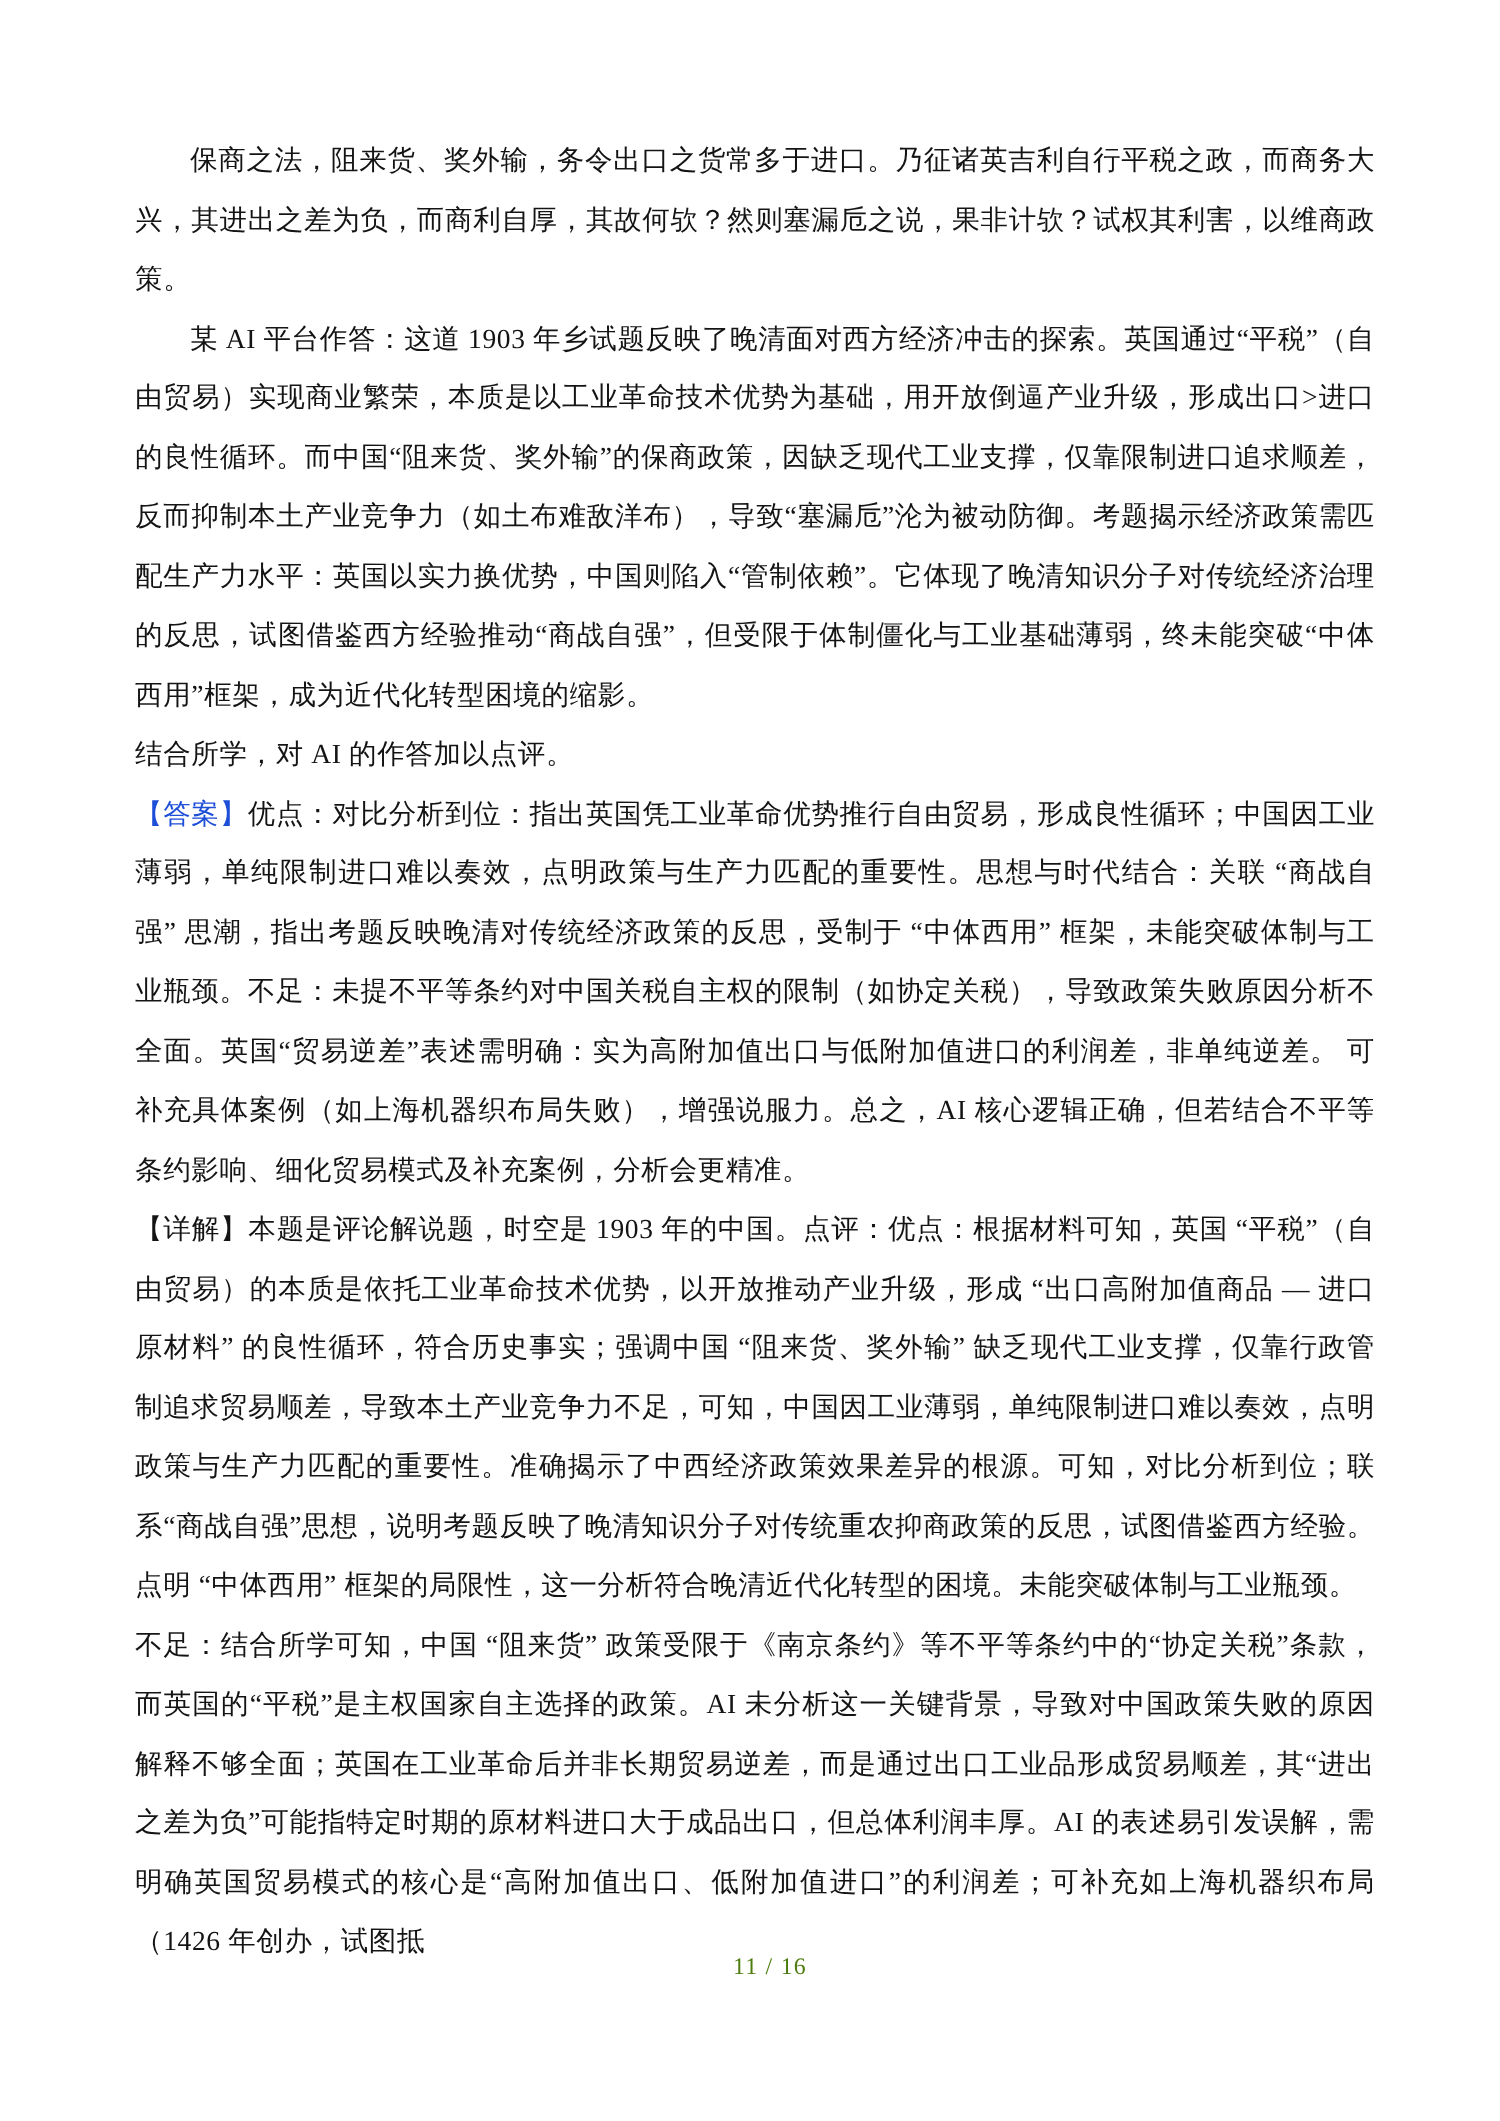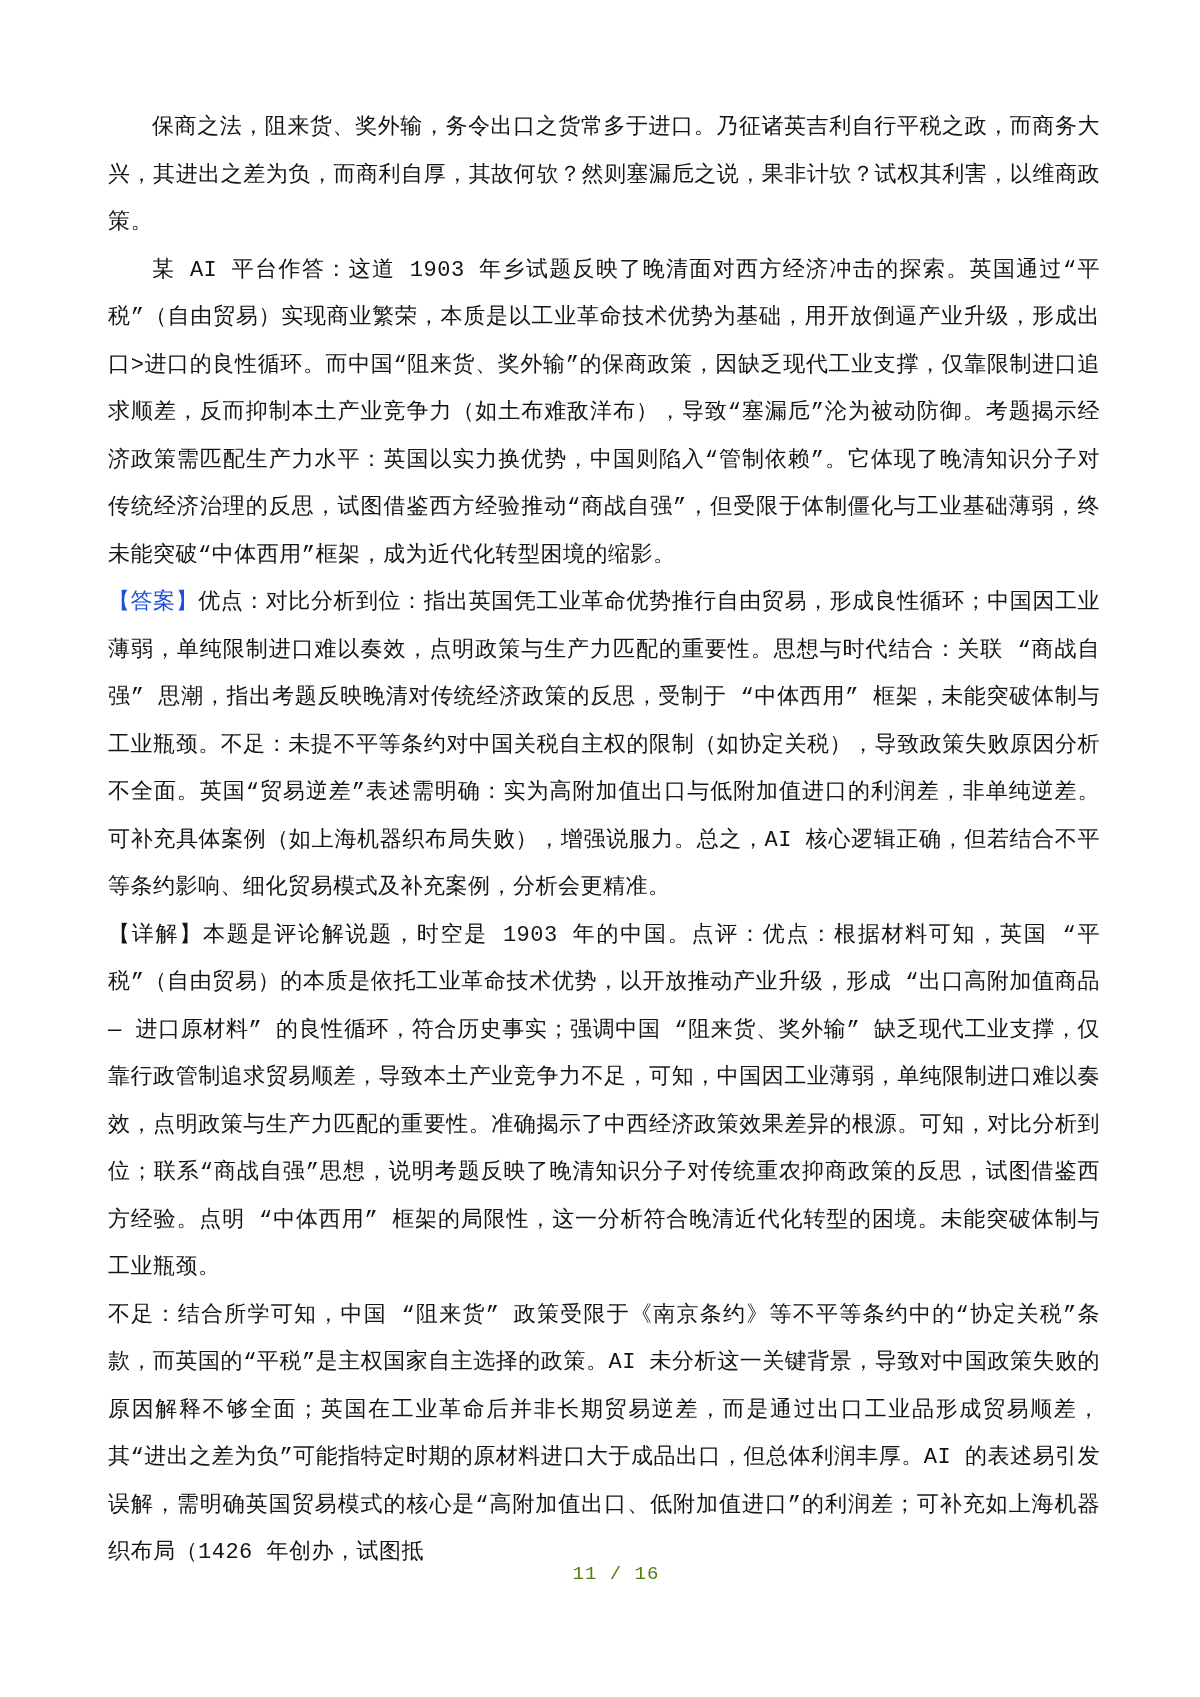--- a/index.html
+++ b/index.html
@@ -6,21 +6,21 @@
     margin: 0;
     padding: 0;
     background: #ffffff;
   }
   .page {
     position: relative;
     width: 1200px;
     height: 1697px;
     margin: 0 auto;
     background: #ffffff;
-    font-family: Liberation Mono, monospace;
+    font-family: Liberation Serif, serif;
     color: #141414;
     overflow: hidden;
   }
   .content {
     position: absolute;
     left: 108px;
     top: 104px;
     width: 992px;
     font-size: 22px;
     line-height: 47.5px;
@@ -53,20 +53,21 @@
 <body>
 
 <div class="page">
 
   <div class="content">
 
     <p class="indent">保商之法，阻来货、奖外输，务令出口之货常多于进口。乃征诸英吉利自行平税之政，而商务大兴，其进出之差为负，而商利自厚，其故何欤？然则塞漏卮之说，果非计欤？试权其利害，以维商政策。</p>
 
     <p class="indent">某 AI 平台作答：这道 1903 年乡试题反映了晚清面对西方经济冲击的探索。英国通过“平税”（自由贸易）实现商业繁荣，本质是以工业革命技术优势为基础，用开放倒逼产业升级，形成出口&gt;进口的良性循环。而中国“阻来货、奖外输”的保商政策，因缺乏现代工业支撑，仅靠限制进口追求顺差，反而抑制本土产业竞争力（如土布难敌洋布），导致“塞漏卮”沦为被动防御。考题揭示经济政策需匹配生产力水平：英国以实力换优势，中国则陷入“管制依赖”。它体现了晚清知识分子对传统经济治理的反思，试图借鉴西方经验推动“商战自强”，但受限于体制僵化与工业基础薄弱，终未能突破“中体西用”框架，成为近代化转型困境的缩影。</p>
 
+    <p>结合所学，对 AI 的作答加以点评。</p>
 
     <p><span class="blue-label">【答案】</span><span>优点：对比分析到位：指出英国凭工业革命优势推行自由贸易，形成良性循环；中国因工业薄弱，单纯限制进口难以奏效，点明政策与生产力匹配的重要性。思想与时代结合：关联 “商战自强” 思潮，指出考题反映晚清对传统经济政策的反思，受制于 “中体西用” 框架，未能突破体制与工业瓶颈。不足：未提不平等条约对中国关税自主权的限制（如协定关税），导致政策失败原因分析不全面。英国“贸易逆差”表述需明确：实为高附加值出口与低附加值进口的利润差，非单纯逆差。 可补充具体案例（如上海机器织布局失败），增强说服力。总之，AI 核心逻辑正确，但若结合不平等条约影响、细化贸易模式及补充案例，分析会更精准。</span></p>
 
 
     <p><span>【详解】</span><span>本题是评论解说题，时空是 1903 年的中国。点评：优点：根据材料可知，英国 “平税”（自由贸易）的本质是依托工业革命技术优势，以开放推动产业升级，形成 “出口高附加值商品 — 进口原材料” 的良性循环，符合历史事实；强调中国 “阻来货、奖外输” 缺乏现代工业支撑，仅靠行政管制追求贸易顺差，导致本土产业竞争力不足，可知，中国因工业薄弱，单纯限制进口难以奏效，点明政策与生产力匹配的重要性。准确揭示了中西经济政策效果差异的根源。可知，对比分析到位；联系“商战自强”思想，说明考题反映了晚清知识分子对传统重农抑商政策的反思，试图借鉴西方经验。点明 “中体西用” 框架的局限性，这一分析符合晚清近代化转型的困境。未能突破体制与工业瓶颈。</span></p>
 
     <p>不足：结合所学可知，中国 “阻来货” 政策受限于《南京条约》等不平等条约中的“协定关税”条款，而英国的“平税”是主权国家自主选择的政策。AI 未分析这一关键背景，导致对中国政策失败的原因解释不够全面；英国在工业革命后并非长期贸易逆差，而是通过出口工业品形成贸易顺差，其“进出之差为负”可能指特定时期的原材料进口大于成品出口，但总体利润丰厚。AI 的表述易引发误解，需明确英国贸易模式的核心是“高附加值出口、低附加值进口”的利润差；可补充如上海机器织布局（1426 年创办，试图抵</p>
 
   </div>
 

